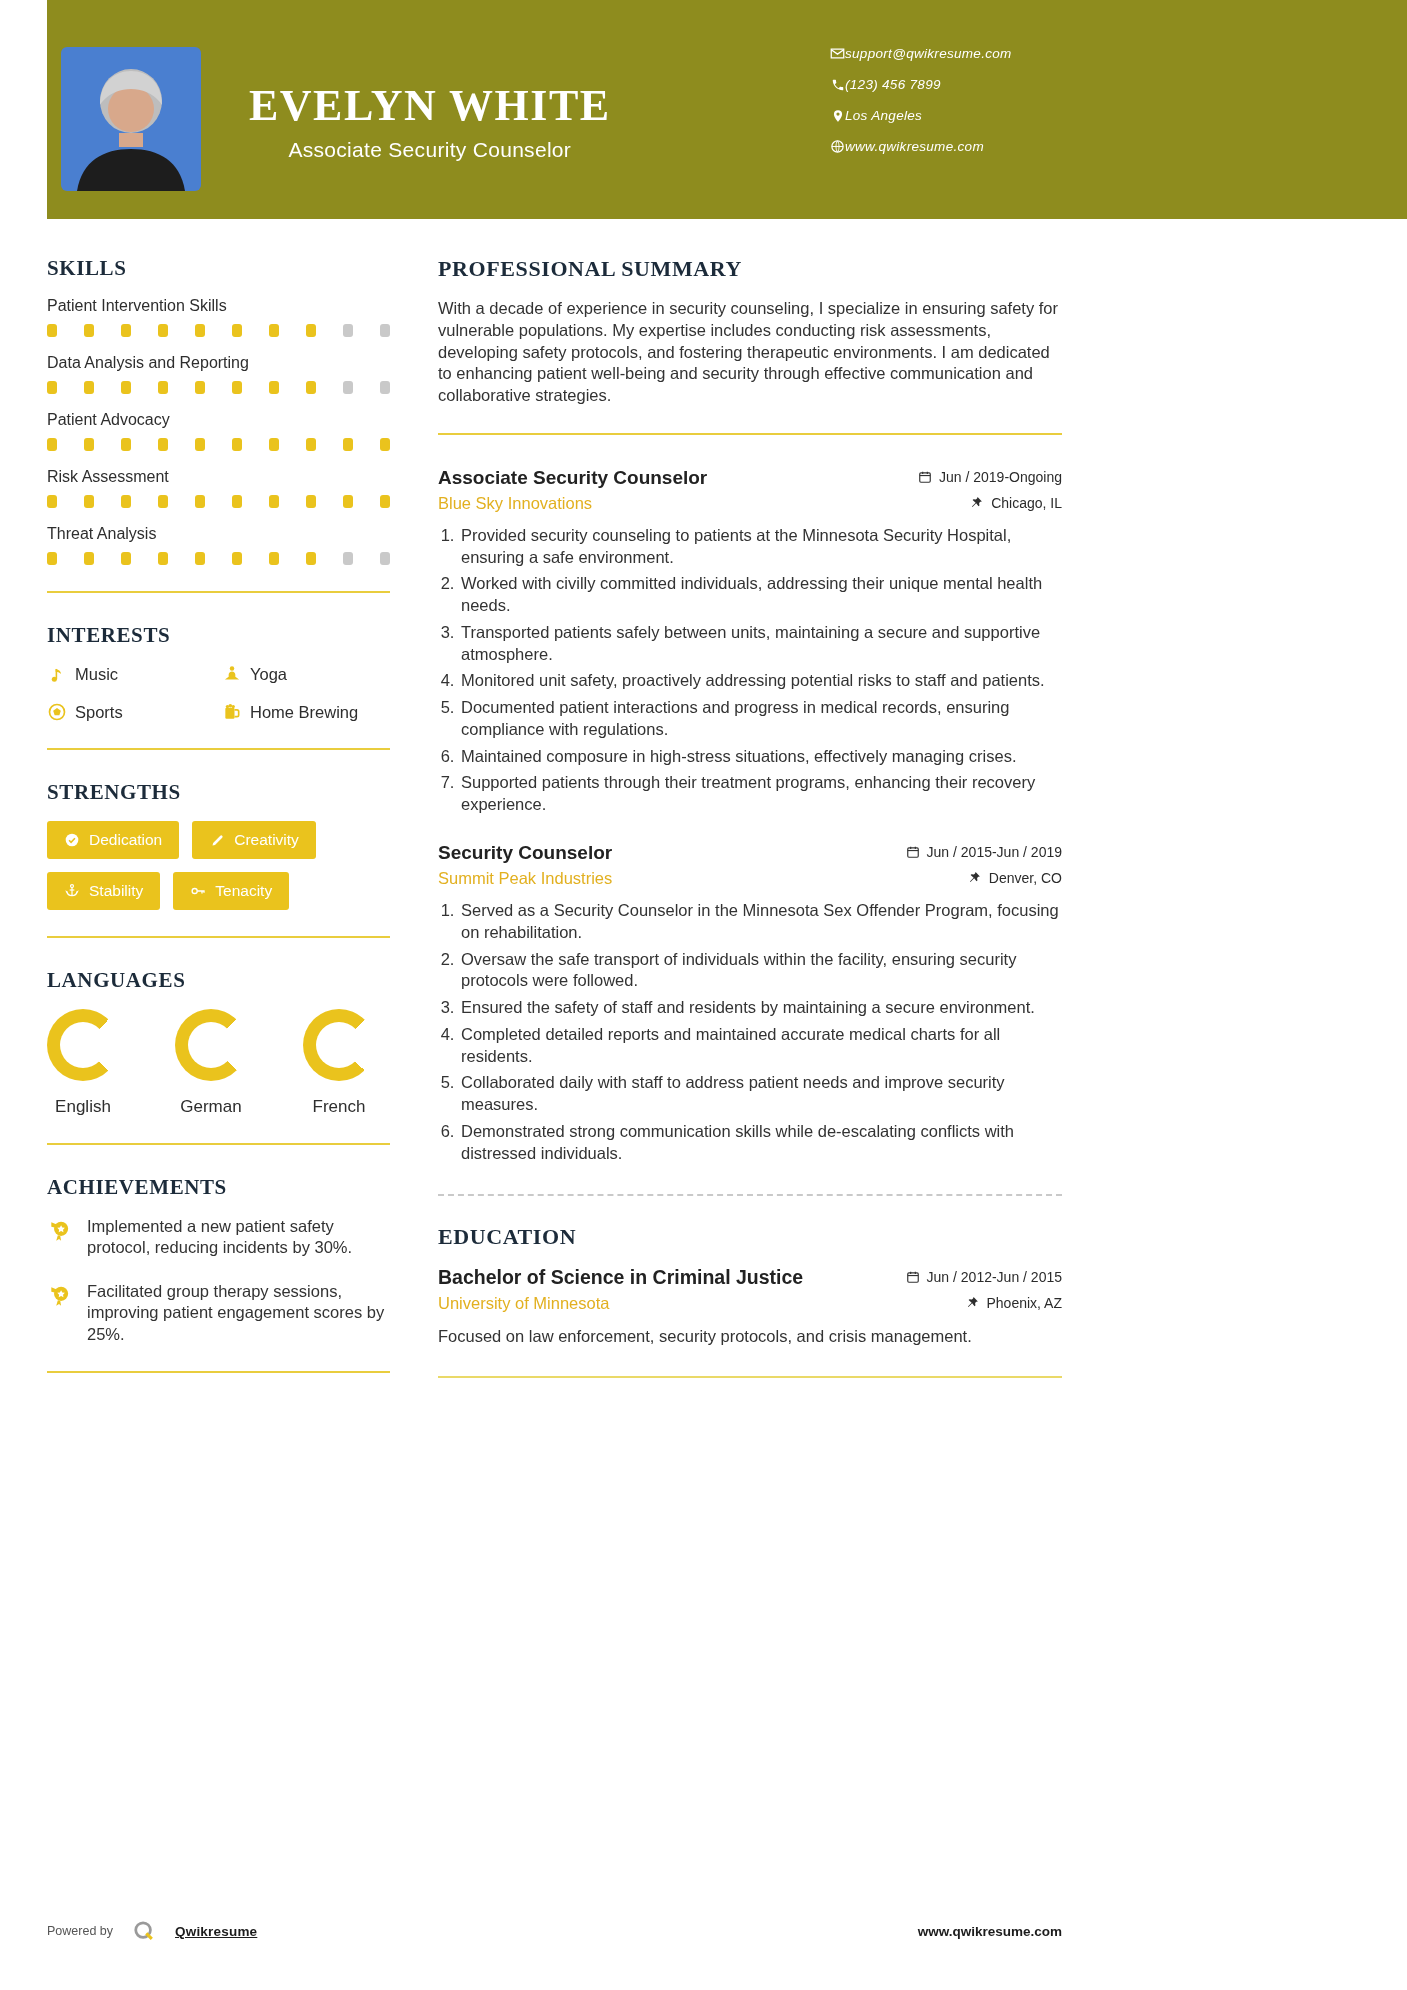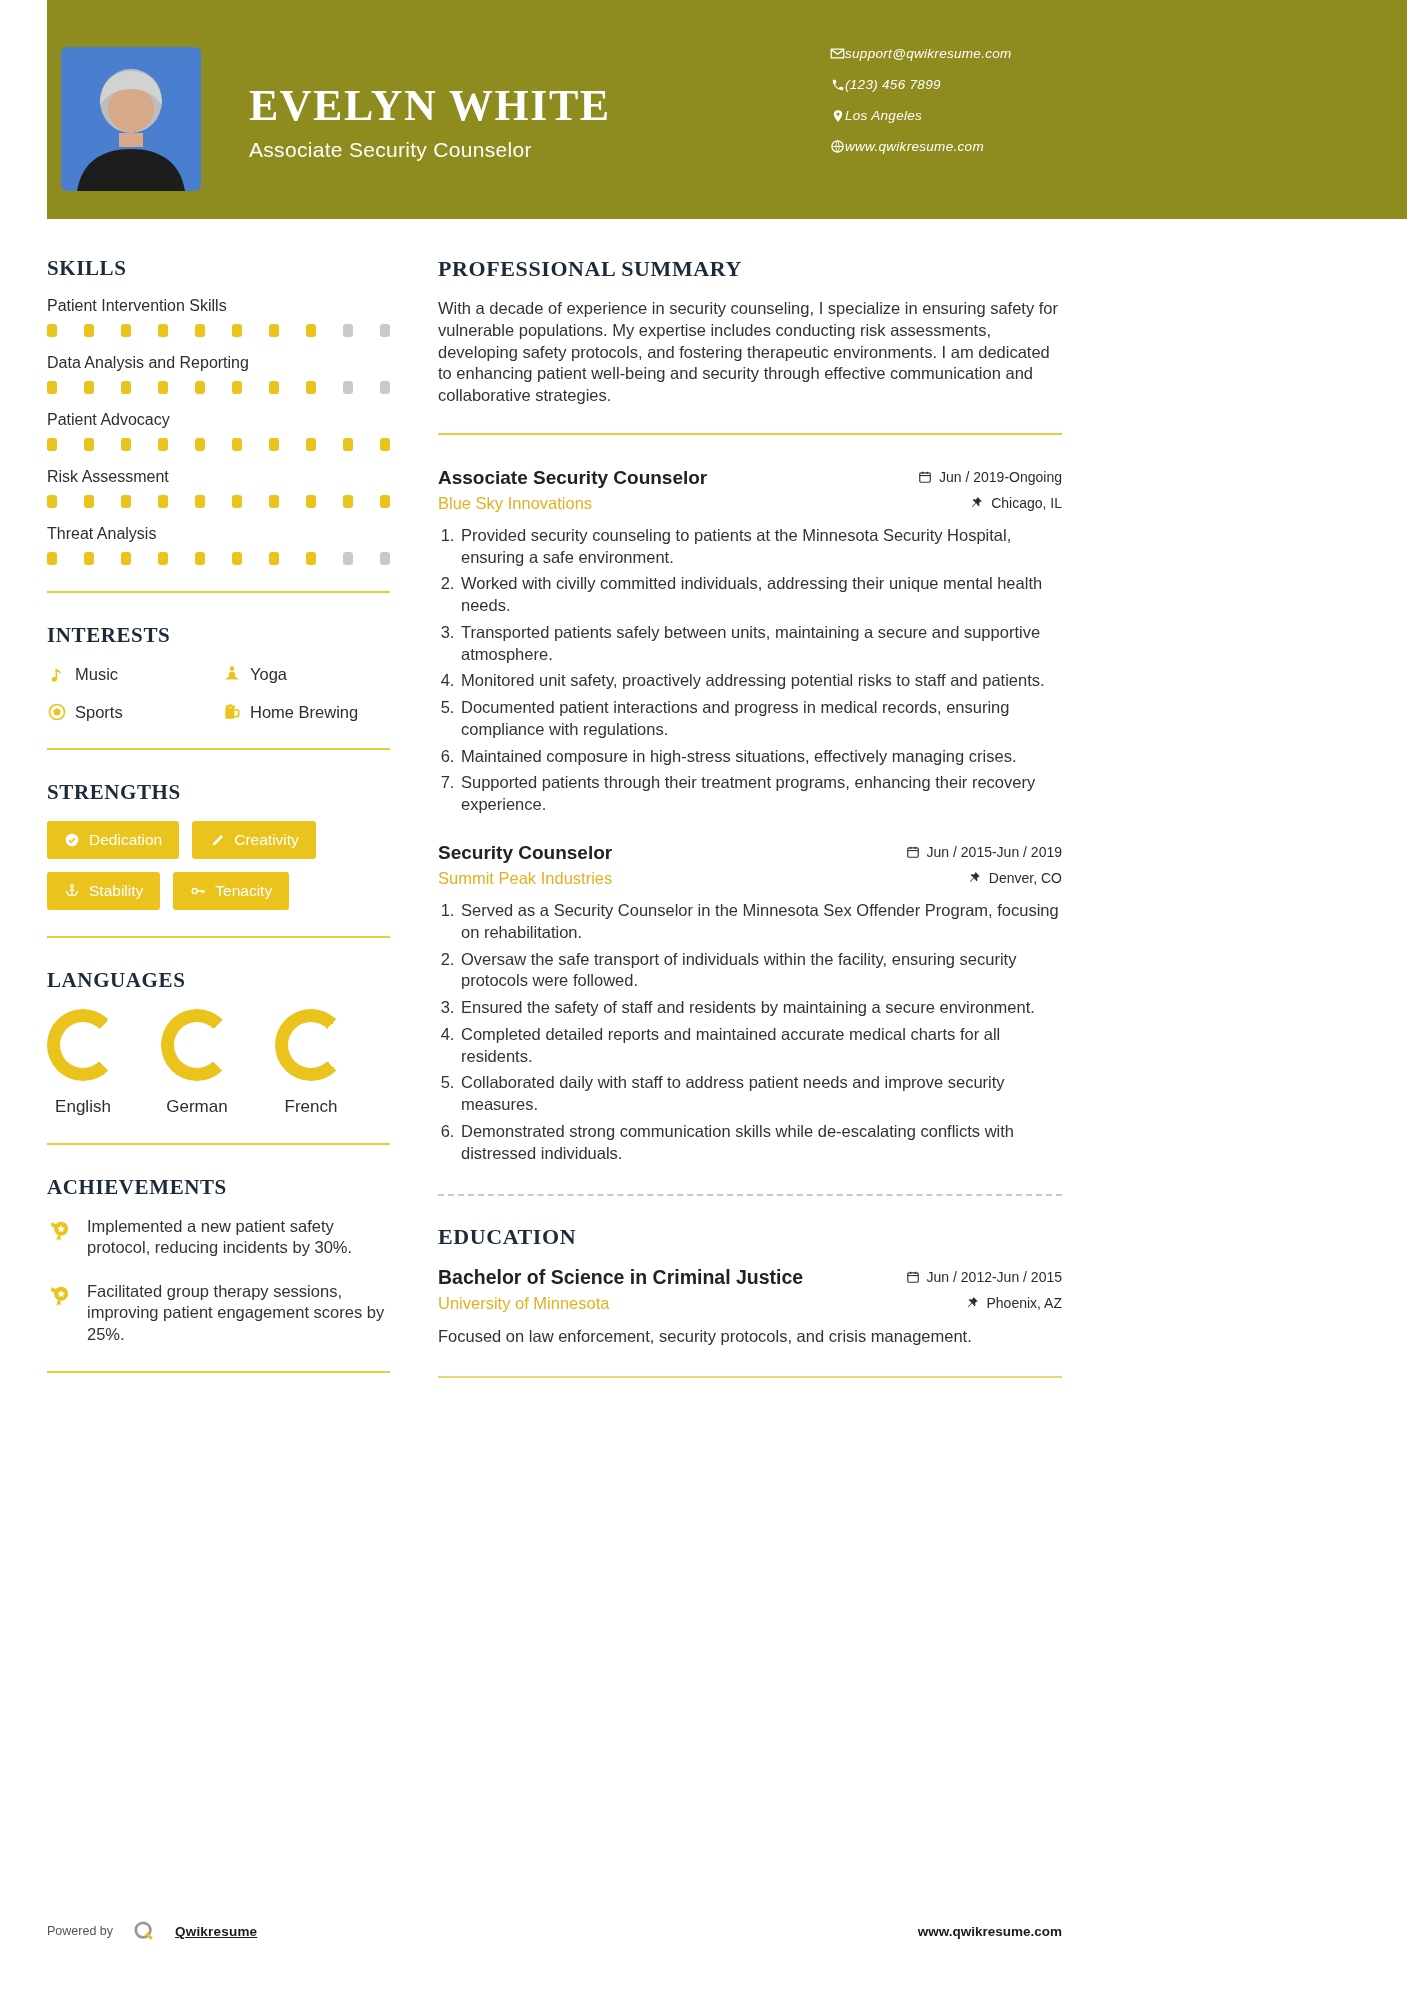--- a/index.html
+++ b/index.html
@@ -11,21 +11,21 @@
     --dot-off:#c9c9c9;
   }
   *{box-sizing:border-box;margin:0;padding:0;}
   html,body{background:#fff;}
   body{font-family:"Liberation Sans", sans-serif;color:var(--body-text);}
   .page{width:1407px;height:1990px;position:relative;background:#fff;overflow:hidden;}
 
   
   .band{margin-left:47px;height:219px;background:var(--header-bg);display:flex;align-items:flex-start;position:relative;}
   .photo{width:140px;height:144px;margin:47px 0 0 14px;border-radius:6px;overflow:hidden;flex:0 0 auto;}
-  .identity{margin:84px 0 0 48px;}
+  .identity{margin:84px 0 0 48px;text-align:center;}
   .name{font-family:"Liberation Serif", serif;font-size:44px;font-weight:700;color:#fff;letter-spacing:1.5px;line-height:1;}
   .role{font-size:21px;color:#fff;margin-top:10px;letter-spacing:.3px;}
   .contacts{list-style:none;position:absolute;top:46px;left:783px;}
   .contacts li{display:flex;align-items:flex-start;color:#fff;font-size:13.5px;margin-bottom:16px;letter-spacing:.3px;font-style:italic;}
   .cicon{width:15px;height:15px;display:inline-flex;align-items:center;justify-content:center;flex:0 0 auto;}
 
   
   .main{display:flex;padding:37px 345px 0 47px;}
   .left{width:343px;flex:0 0 auto;}
   .right{flex:1;margin-left:48px;}
@@ -49,21 +49,21 @@
   .interests-grid{display:grid;grid-template-columns:175px auto;row-gap:18px;}
   .interest{display:flex;align-items:center;gap:8px;font-size:16.5px;color:#2e2e2e;}
   .iicon{width:20px;height:20px;display:inline-flex;align-items:center;justify-content:center;flex:0 0 auto;}
 
   
   .chips{display:flex;flex-wrap:wrap;gap:13px;}
   .chip{display:inline-flex;align-items:center;gap:9px;background:var(--accent);color:#fff;font-size:15.5px;height:38px;padding:0 17px;border-radius:3px;}
   .chip .sicon{width:16px;height:16px;display:inline-flex;align-items:center;justify-content:center;}
 
   
-  .langs{display:flex;gap:42px;margin-top:10px;}
+  .langs{display:flex;gap:56px;margin-top:10px;}
   .lang{display:flex;flex-direction:column;align-items:center;}
   .donut{width:72px;height:72px;border-radius:50%;position:relative;}
   .donut::after{content:"";position:absolute;inset:13px;background:#fff;border-radius:50%;}
   .lang-label{margin-top:16px;font-size:17px;color:#2e2e2e;}
 
   
   .ach{display:flex;gap:14px;margin-bottom:22px;}
   .aicon{width:26px;height:26px;flex:0 0 auto;margin-top:2px;}
   .ach-text{font-size:16.5px;line-height:1.3;color:#333;max-width:300px;}
 

